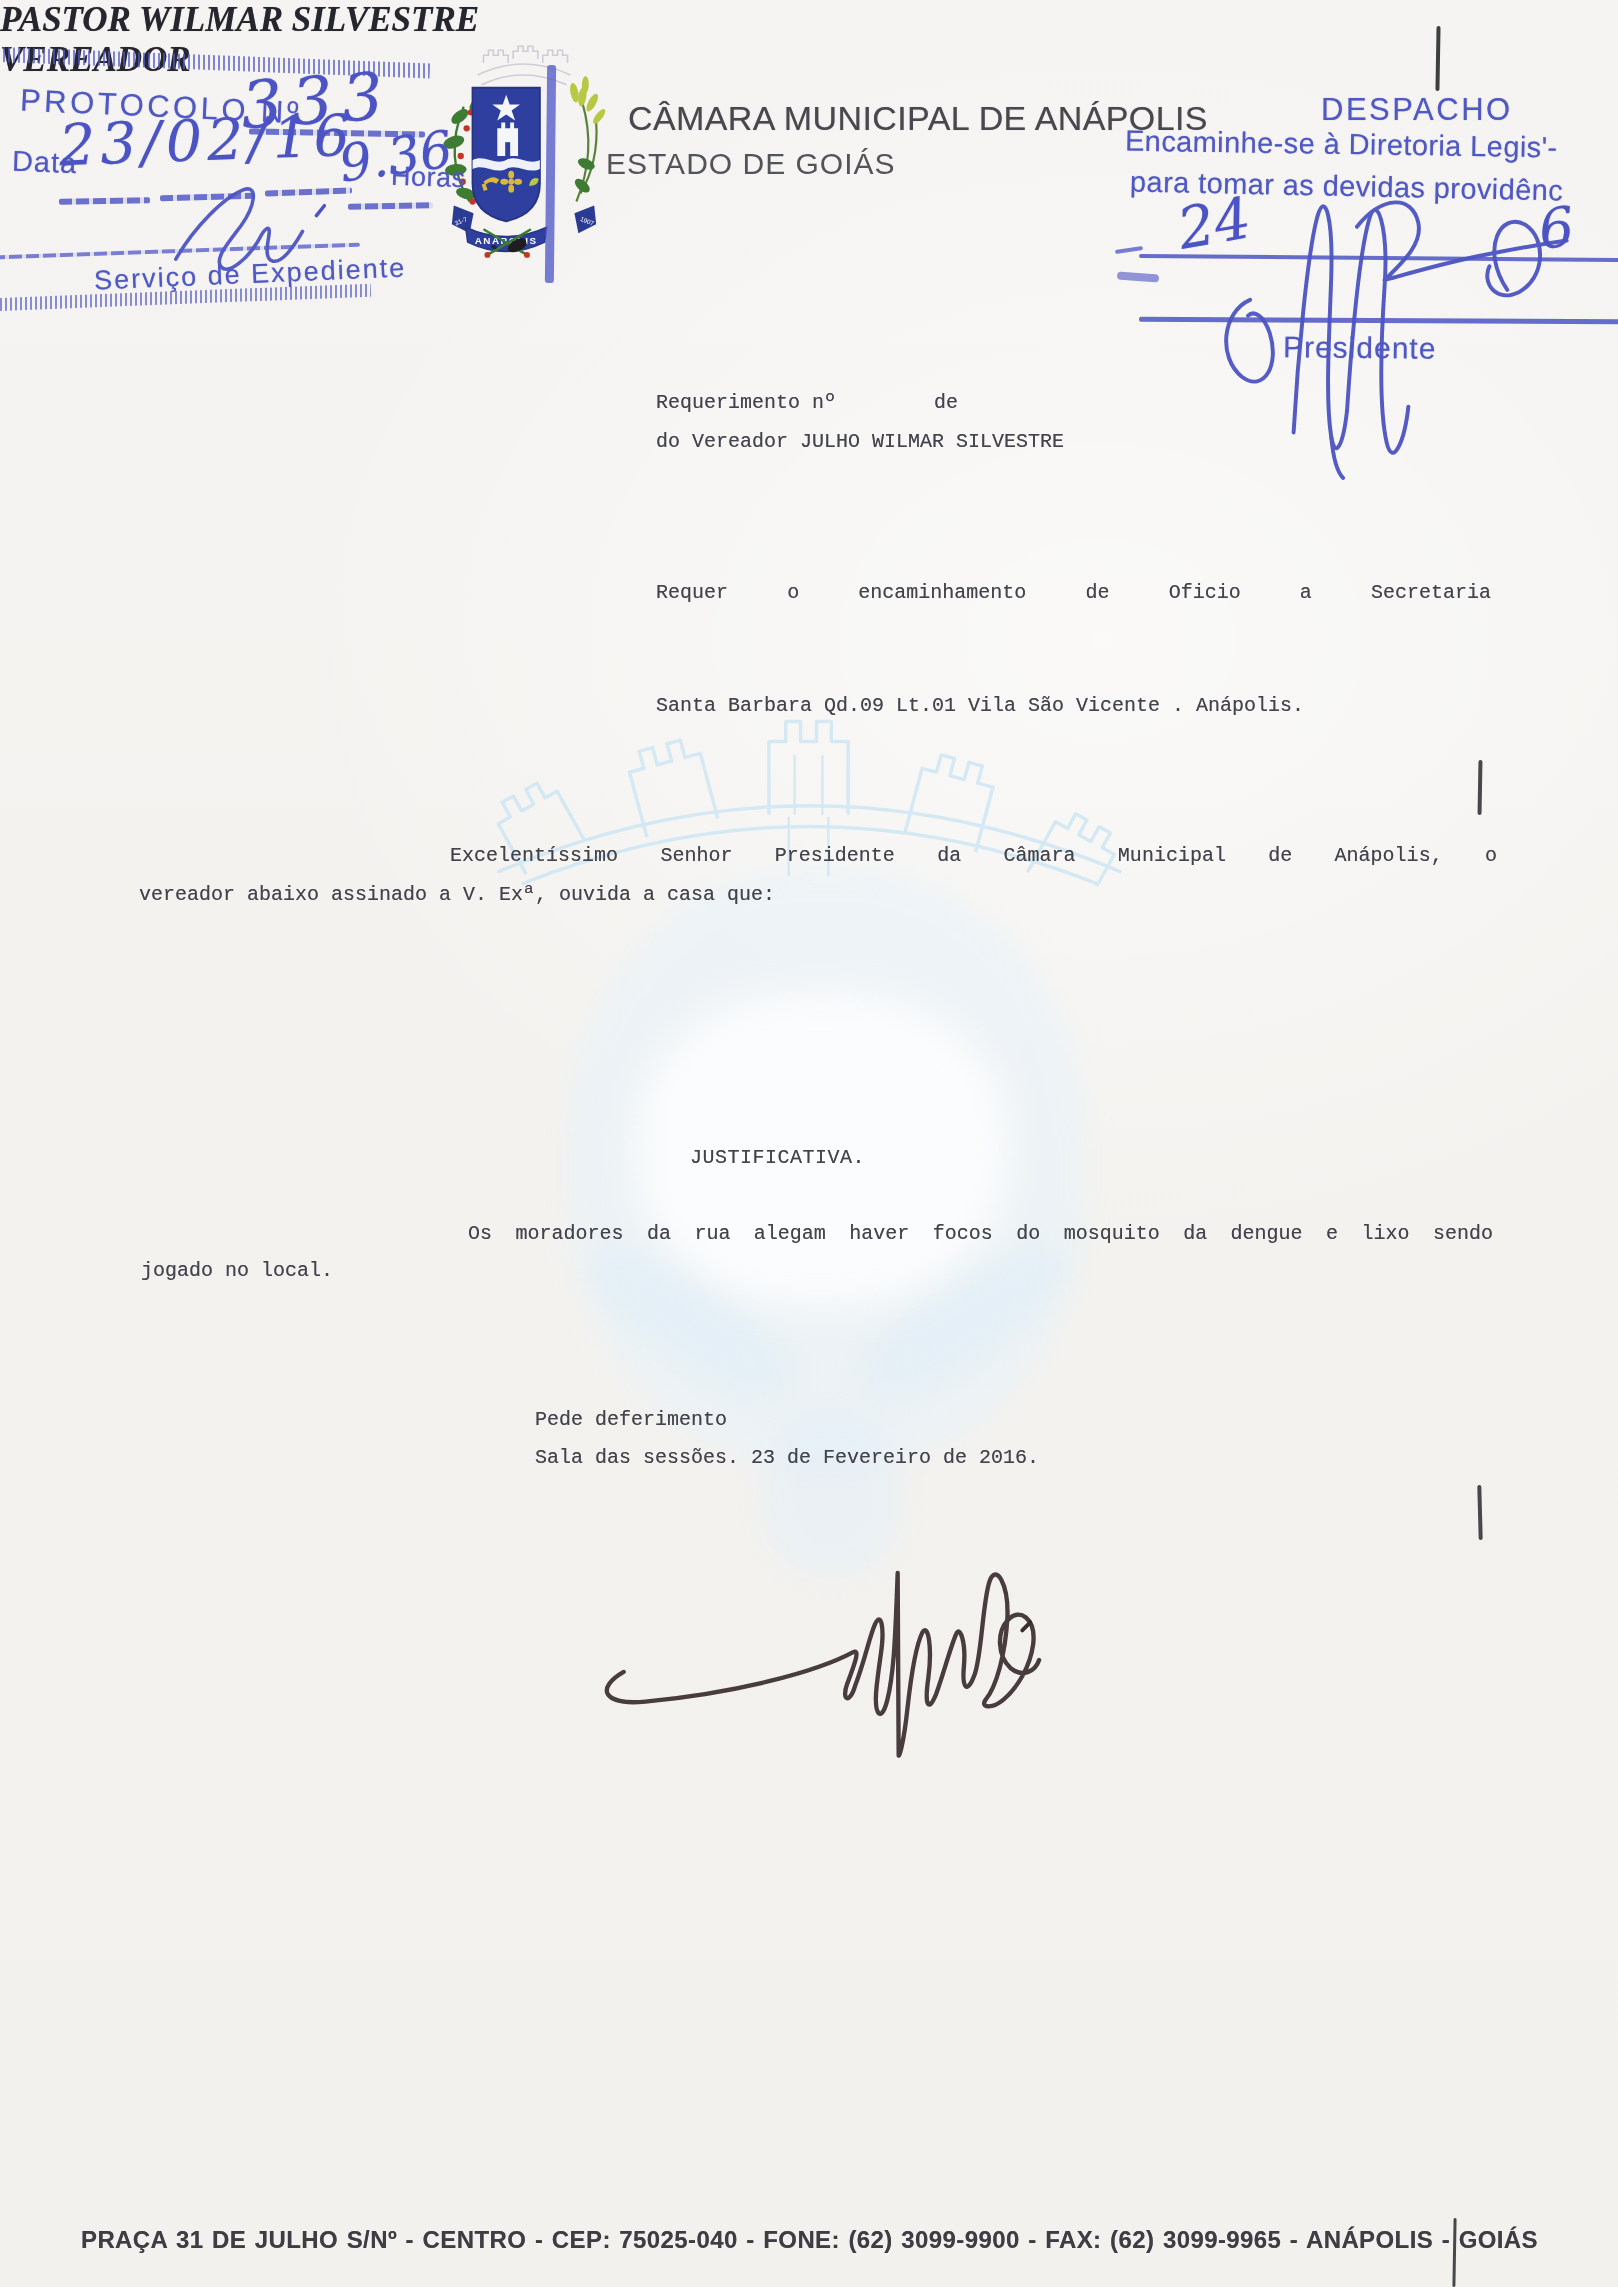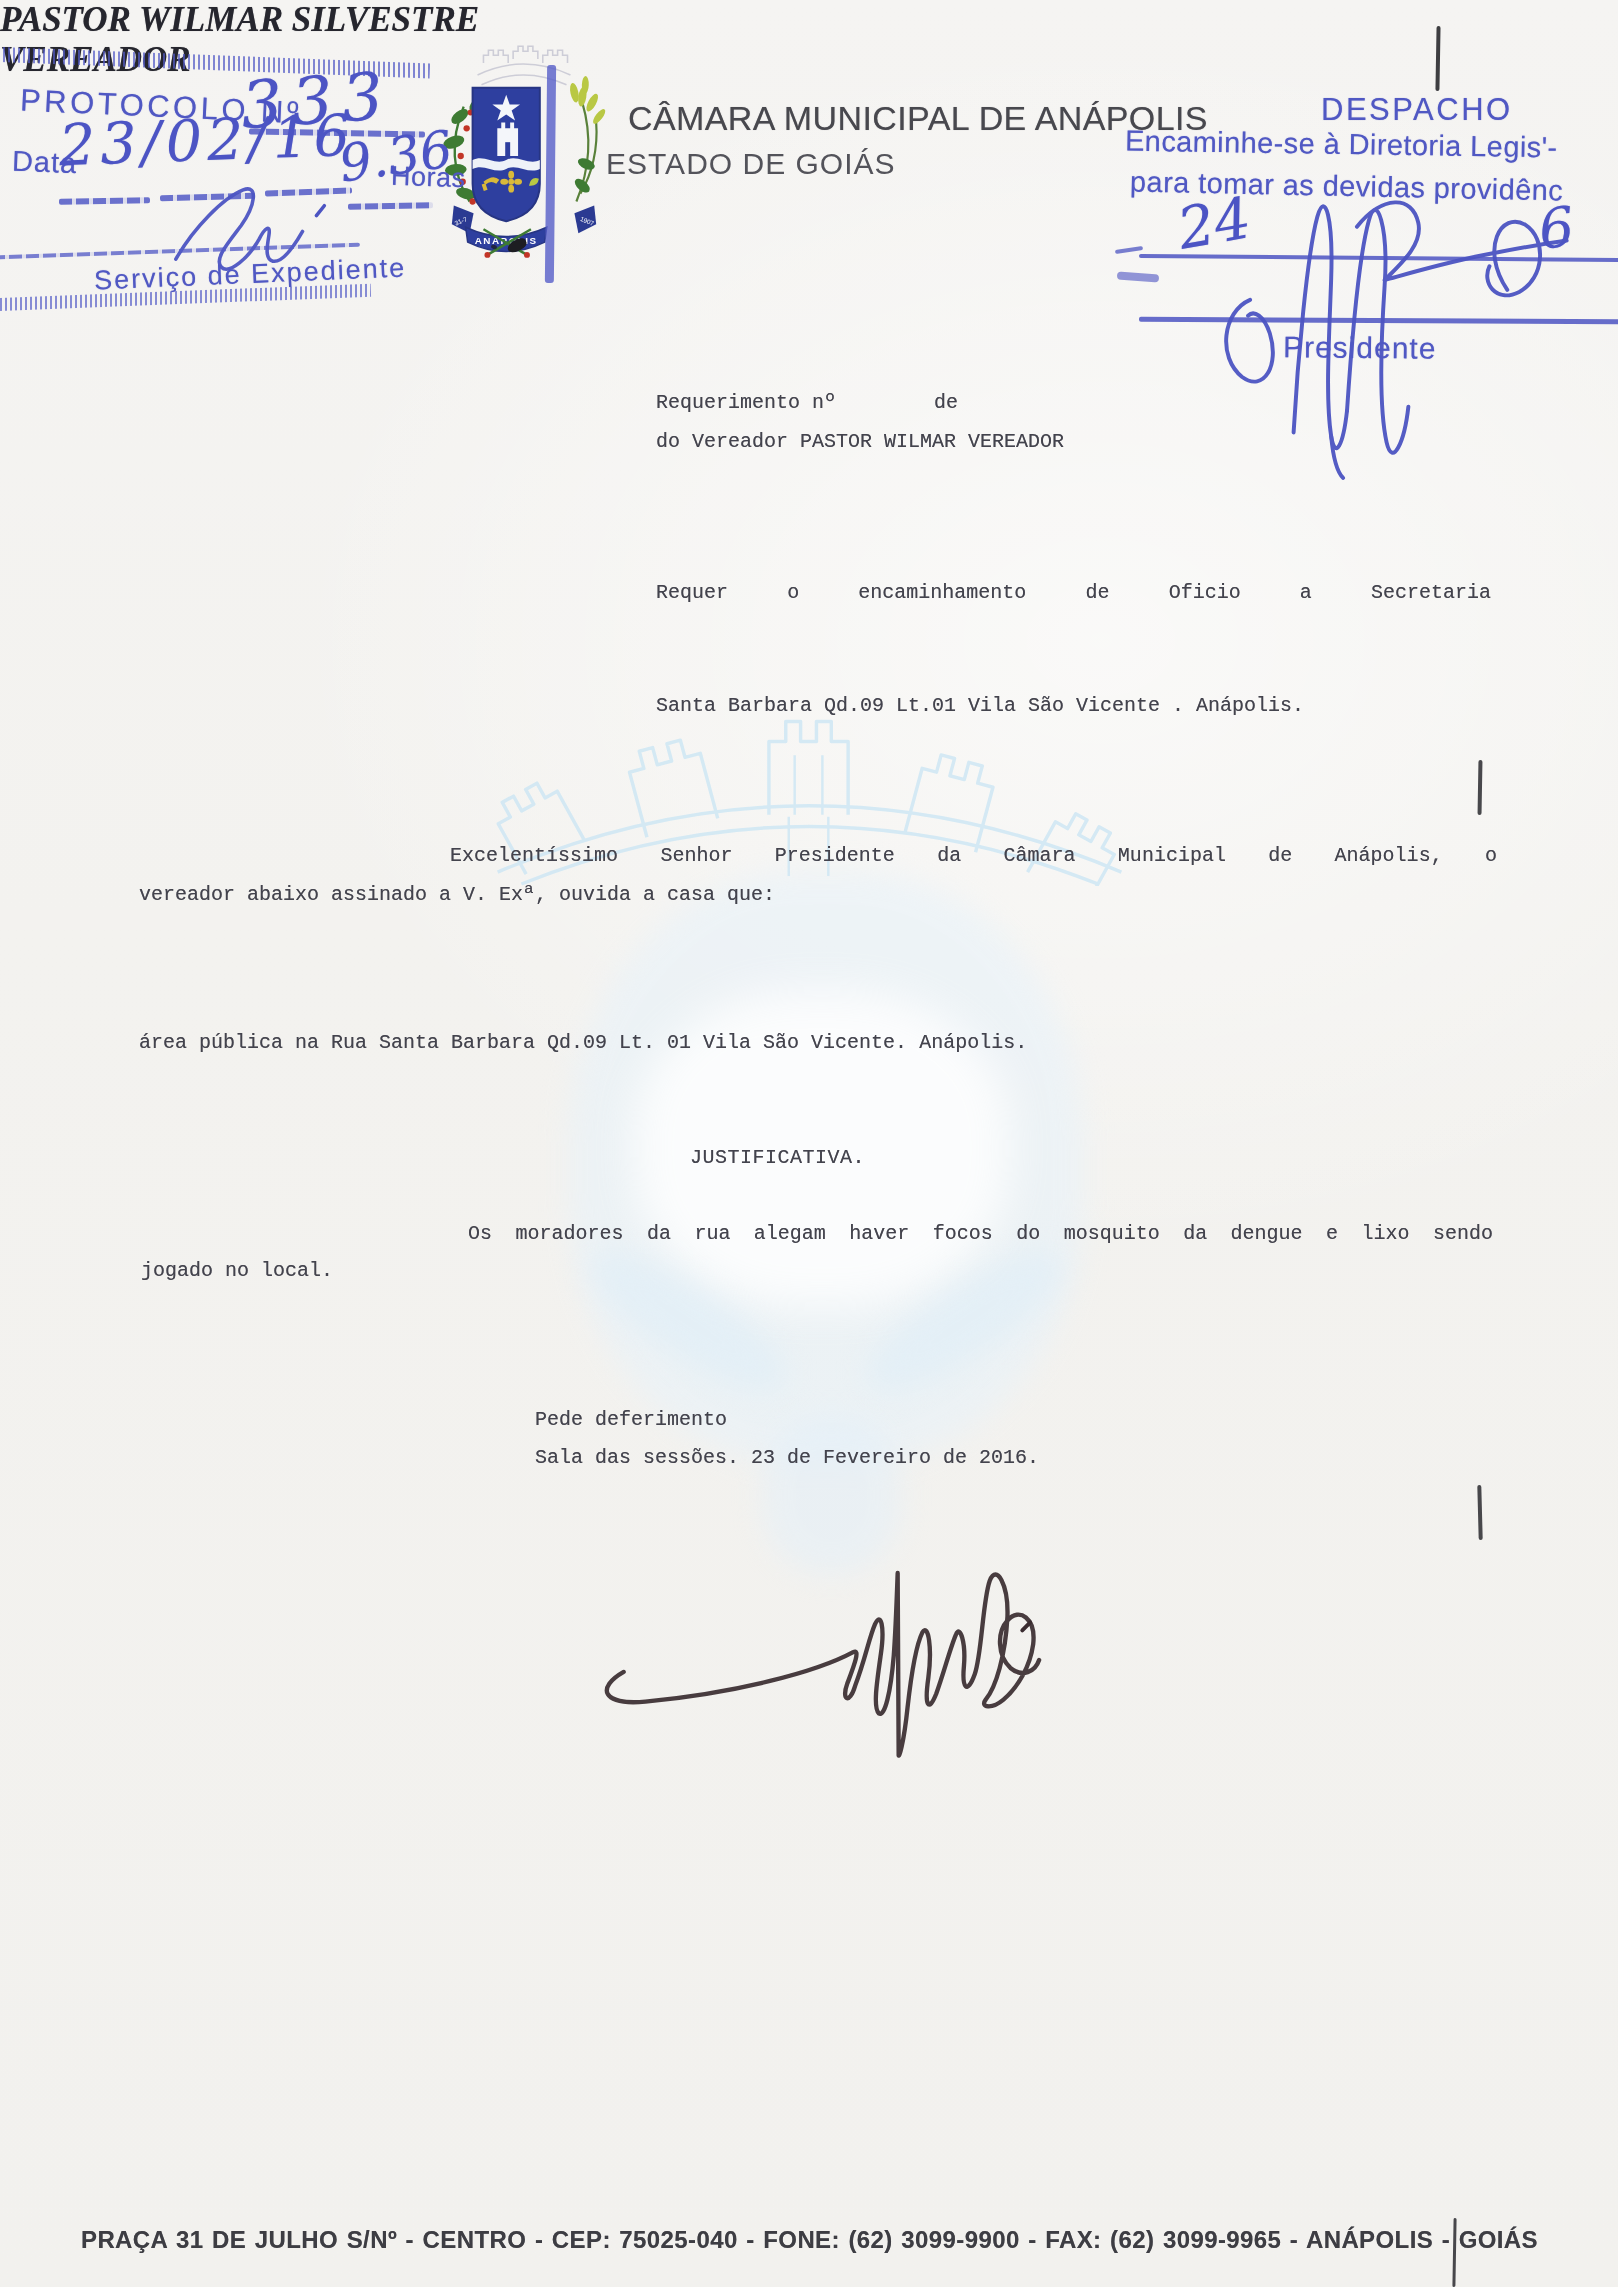--- a/index.html
+++ b/index.html
@@ -212,29 +212,28 @@
         <path d="M196 44 C 222 12, 252 12, 258 40 C 263 62, 240 82, 224 98 C 246 92, 280 82, 318 74 C 348 68, 380 62, 408 58"></path>
         <path d="M348 108 C 320 66, 342 28, 366 42 C 388 56, 386 96, 360 110 C 336 122, 322 100, 330 84"></path>
         <path d="M170 256 C 172 278, 176 292, 182 298"></path>
       </g>
     </svg>
     <div class="stamp-title stampblue" style="left:1283px; top:331px; font-size:30px; letter-spacing:1px; transform:rotate(.5deg);">Presidente</div>
   </div>
 
   <div class="tline" style="left:656px; top:385px;">Requerimento nº</div>
   <div class="tline" style="left:934px; top:385px;">de</div>
-  <div class="tline" style="left:656px; top:424px;">do Vereador PASTOR WILMAR VEREADOR</div>
+  <div class="tline" style="left:656px; top:424px;">do Vereador JULHO WILMAR SILVESTRE</div>
 
   <div class="tline just" style="left:656px; top:575px; width:835px;">Requer o encaminhamento de Oficio a Secretaria</div>
   <div class="tline" style="left:656px; top:688px;">Santa Barbara Qd.09 Lt.01 Vila São Vicente . Anápolis.</div>
 
   <div class="tline just" style="left:450px; top:838px; width:1047px;">Excelentíssimo Senhor Presidente da Câmara Municipal de Anápolis, o</div>
   <div class="tline" style="left:139px; top:877px;">vereador abaixo assinado a V. Exª, ouvida a casa que:</div>
 
-  <div class="tline" style="left:139px; top:1025px;">área pública na Rua Santa Barbara Qd.09 Lt. 01 Vila São Vicente. Anápolis.</div>
 
   <div class="tline" style="left:690px; top:1140px; letter-spacing:0.5px;">JUSTIFICATIVA.</div>
 
   <div class="tline just" style="left:468px; top:1216px; width:1025px;">Os moradores da rua alegam haver focos do mosquito da dengue e lixo sendo</div>
   <div class="tline" style="left:141px; top:1253px;">jogado no local.</div>
 
   <div class="tline" style="left:535px; top:1402px;">Pede deferimento</div>
   <div class="tline" style="left:535px; top:1440px;">Sala das sessões. 23 de Fevereiro de 2016.</div>
 
   <svg class="abs" style="left:594px; top:1561px;" width="455" height="208" viewBox="0 0 460 210">

